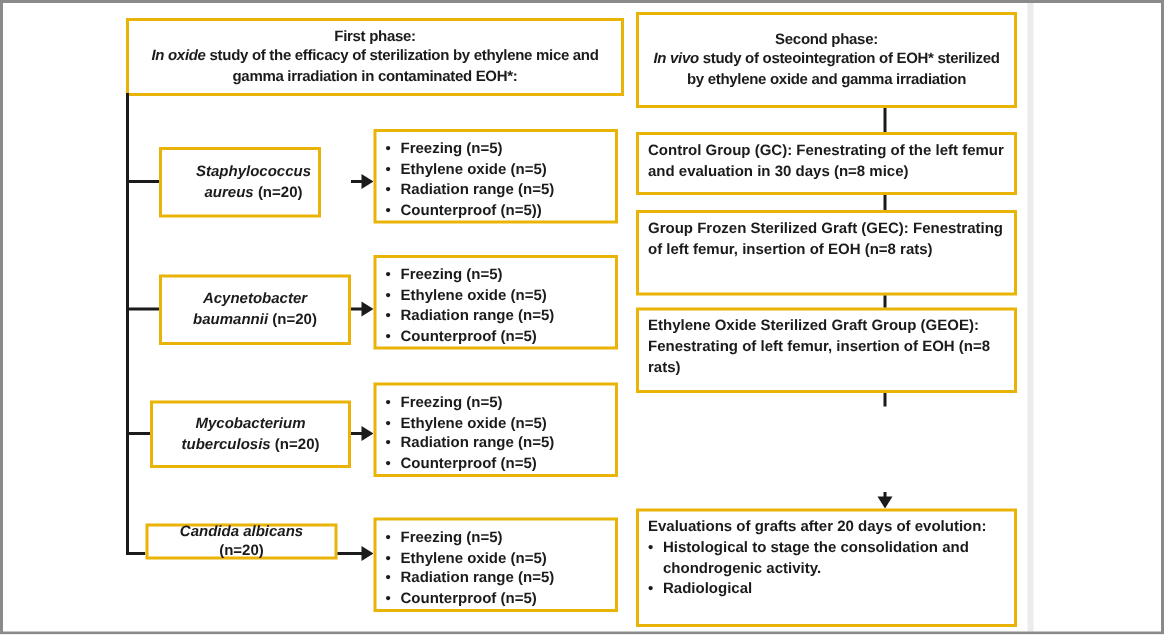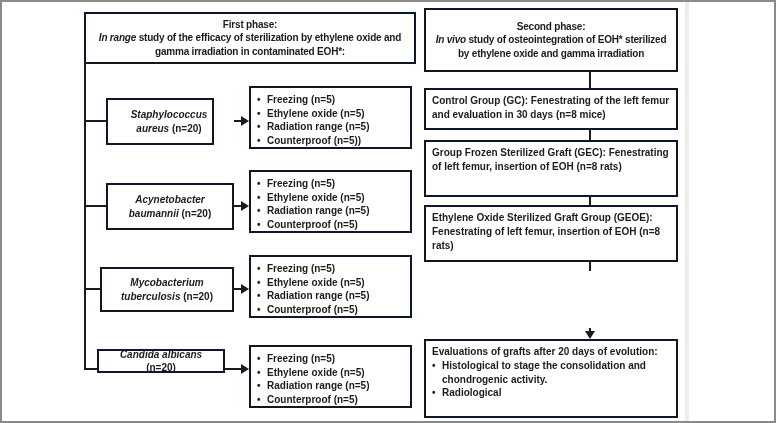--- a/index.html
+++ b/index.html
@@ -9,21 +9,21 @@
     color:#1b1b1b;overflow:hidden;
   }
   .frame{
     position:absolute;inset:0;border:2px solid #8a8a8a;pointer-events:none;
   }
   .page-edge{
     position:absolute;left:685px;top:2px;width:4px;height:419px;background:#ececec;
   }
   .box{
     position:absolute;box-sizing:border-box;background:#fff;
-    border:2px solid #0f172a;font-weight:bold;font-size:10px;line-height:1.35;
+    border:2px solid #eab308;font-weight:bold;font-size:10px;line-height:1.35;
     padding:4px 6px;
   }
   .box.center{display:flex;flex-direction:column;align-items:center;justify-content:center;text-align:center;}
   .tight{letter-spacing:-0.2px;}
   .em{font-style:italic;}
   .vline,.hline{position:absolute;background:#1b1b1b;}
   .arr-right{
     position:absolute;width:0;height:0;
     border-left:8px solid #1b1b1b;border-top:5px solid transparent;border-bottom:5px solid transparent;
   }
@@ -35,21 +35,21 @@
   .b-dot{width:10px;flex:0 0 10px;text-align:left;}
   .b-txt{flex:1;}
   .grp{line-height:1.38;}
 </style>
 </head>
 <body>
 
 <div class="canvas">
 
   <div class="box center tight" style="left:84px;top:12px;width:332px;height:52px;">
-    <div><span>First phase:</span><br><span class="em">In range</span><span> study of the efficacy of sterilization by ethylene oxide and gamma irradiation in contaminated EOH*:</span></div>
+    <div><span>First phase:</span><br><span class="em">In oxide</span><span> study of the efficacy of sterilization by ethylene mice and gamma irradiation in contaminated EOH*:</span></div>
   </div>
 
   <div class="box center tight" style="left:424px;top:8px;width:254px;height:64px;">
     <div><span>Second phase:</span><br><span class="em">In vivo</span><span> study of osteointegration of EOH* sterilized by ethylene oxide and gamma irradiation</span></div>
   </div>
 
   <div class="vline" style="left:84px;top:62px;width:2px;height:308px;"></div>
   <div class="hline" style="left:84px;top:120px;width:22px;height:2px;"></div>
   <div class="hline" style="left:84px;top:205px;width:22px;height:2px;"></div>
   <div class="hline" style="left:84px;top:288px;width:16px;height:2px;"></div>

